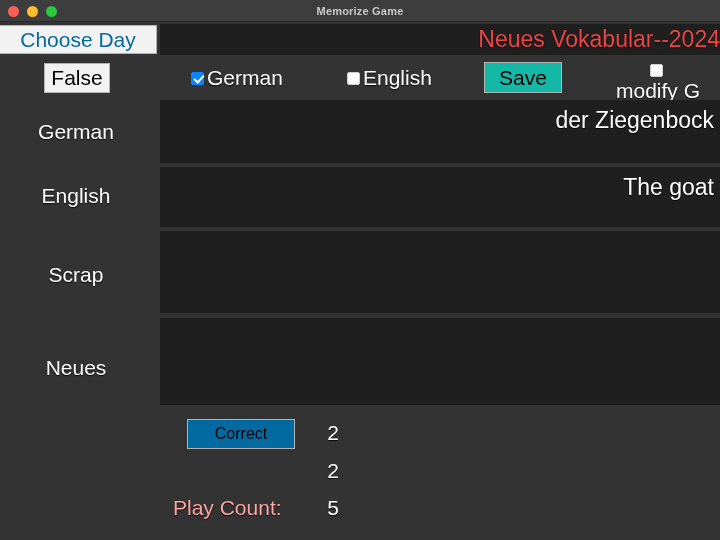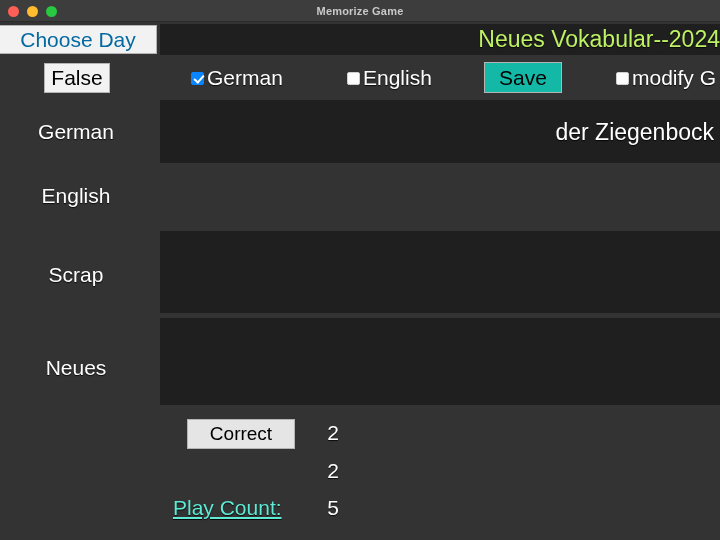--- a/index.html
+++ b/index.html
@@ -72,21 +72,21 @@
     left: 160px; top: 24px;
     width: 560px; height: 31px;
     background: #1f1f1f;
     overflow: hidden;
   }
   .header-title {
     position: absolute;
     right: 0px; top: 0px;
     height: 31px;
     line-height: 31px;
-    color: #bef264;
+    color: #ef4444;
     font-size: 23px;
     white-space: nowrap;
     text-shadow: 0 1px 1px rgba(0,0,0,.85);
   }
 
   
   .toolbar { position: absolute; left: 0; top: 60px; width: 720px; height: 38px; }
 
   .play-btn {
     position: absolute;
@@ -144,21 +144,21 @@
     left: 3.5px; top: 0.5px;
     width: 4px; height: 8px;
     border: solid #ffffff;
     border-width: 0 2px 2px 0;
     transform: rotate(42deg);
   }
   .chk .lbl { text-shadow: 0 1px 1px rgba(0,0,0,.8); }
 
   #chk-german  { left: 191px; }
   #chk-english { left: 347px; }
-  #chk-modify  { left: 616px; }
+  #chk-modify  { left: 616px; flex-direction: column; }
 
   
   .side-label {
     position: absolute;
     left: 0; width: 152px;
     text-align: center;
     color: #ffffff;
     font-size: 21px;
     text-shadow: 0 1px 1px rgba(0,0,0,.8);
   }
@@ -177,46 +177,44 @@
   }
   .panel .content {
     position: absolute;
     right: 6px; top: 6px;
     color: #ffffff;
     font-size: 23px;
     line-height: 28px;
     text-align: right;
     white-space: nowrap;
     text-shadow: 0 1px 1px rgba(0,0,0,.85);
-    margin-top: 12px;
   }
   #panel-german  { top: 100px;  height: 63px;  }
   #panel-english { top: 167px;  height: 60px;  }
   #panel-scrap   { top: 231px;  height: 82px;  }
   #panel-notes   { top: 318px;  height: 87px;  }
 
   
   .stat-btn {
     position: absolute;
-    background: #e5e5e5;
+    background: #0369a1;
     border: 1px solid #b4b4b4;
     color: #000;
-    font-size: 19px;
+    font-size: 16px;
     text-align: center;
   }
   #btn-correct { left: 187px; top: 419px; width: 108px; height: 30px; line-height: 28px; }
   #btn-false   { left: 200px; top: 457px; width: 81px;  height: 29px; line-height: 27px; }
 
   .stat-label {
     position: absolute;
-    color: #5eead4;
+    color: #fca5a5;
     font-size: 21px;
     text-shadow: 0 1px 1px rgba(0,0,0,.8);
     white-space: nowrap;
-    text-decoration: underline;
   }
   #lbl-playcount { left: 173px; top: 496px; }
 
   .stat-value {
     position: absolute;
     color: #ffffff;
     font-size: 21px;
     text-shadow: 0 1px 1px rgba(0,0,0,.8);
     width: 26px;
     text-align: center;
@@ -270,20 +268,23 @@
 
   <div class="side-label" id="side-german">German</div>
   <div class="side-label" id="side-english">English</div>
   <div class="side-label" id="side-scrap">Scrap</div>
   <div class="side-label" id="side-notes">Neues</div>
 
   <div class="panel" id="panel-german">
     <div class="content">der Ziegenbock</div>
   </div>
 
+  <div class="panel" id="panel-english">
+    <div class="content">The goat</div>
+  </div>
 
   <div class="panel" id="panel-scrap">
     <div class="content"></div>
   </div>
 
   <div class="panel" id="panel-notes">
     <div class="content"></div>
   </div>
 
   <div class="stat-btn" id="btn-correct">Correct</div>

